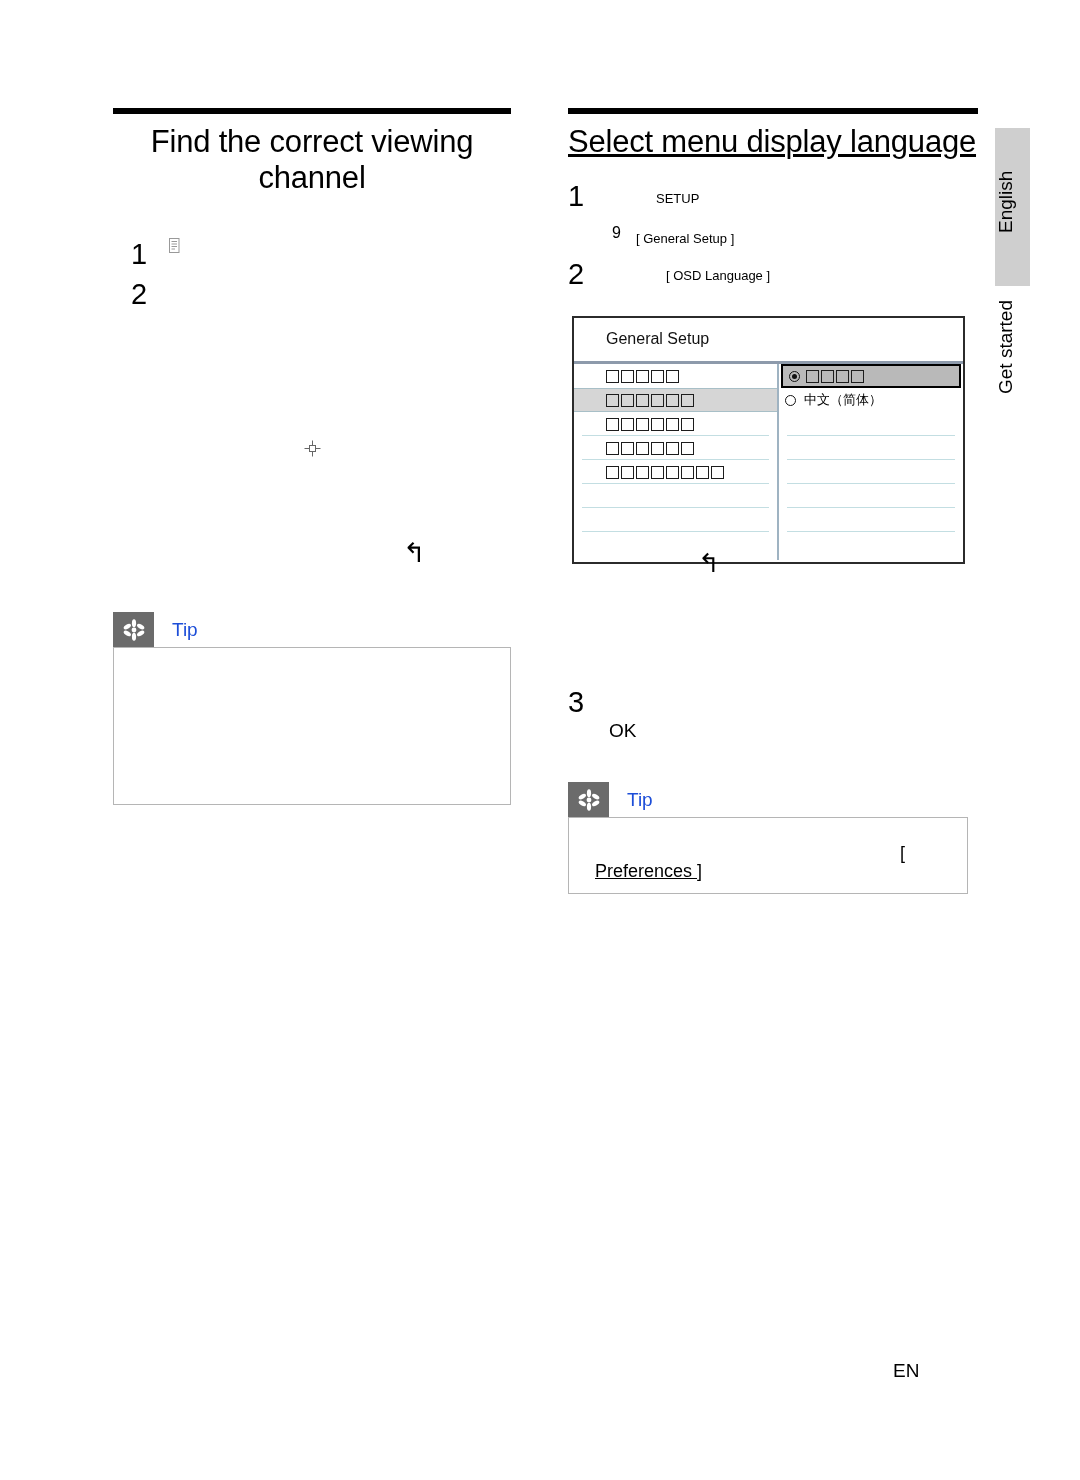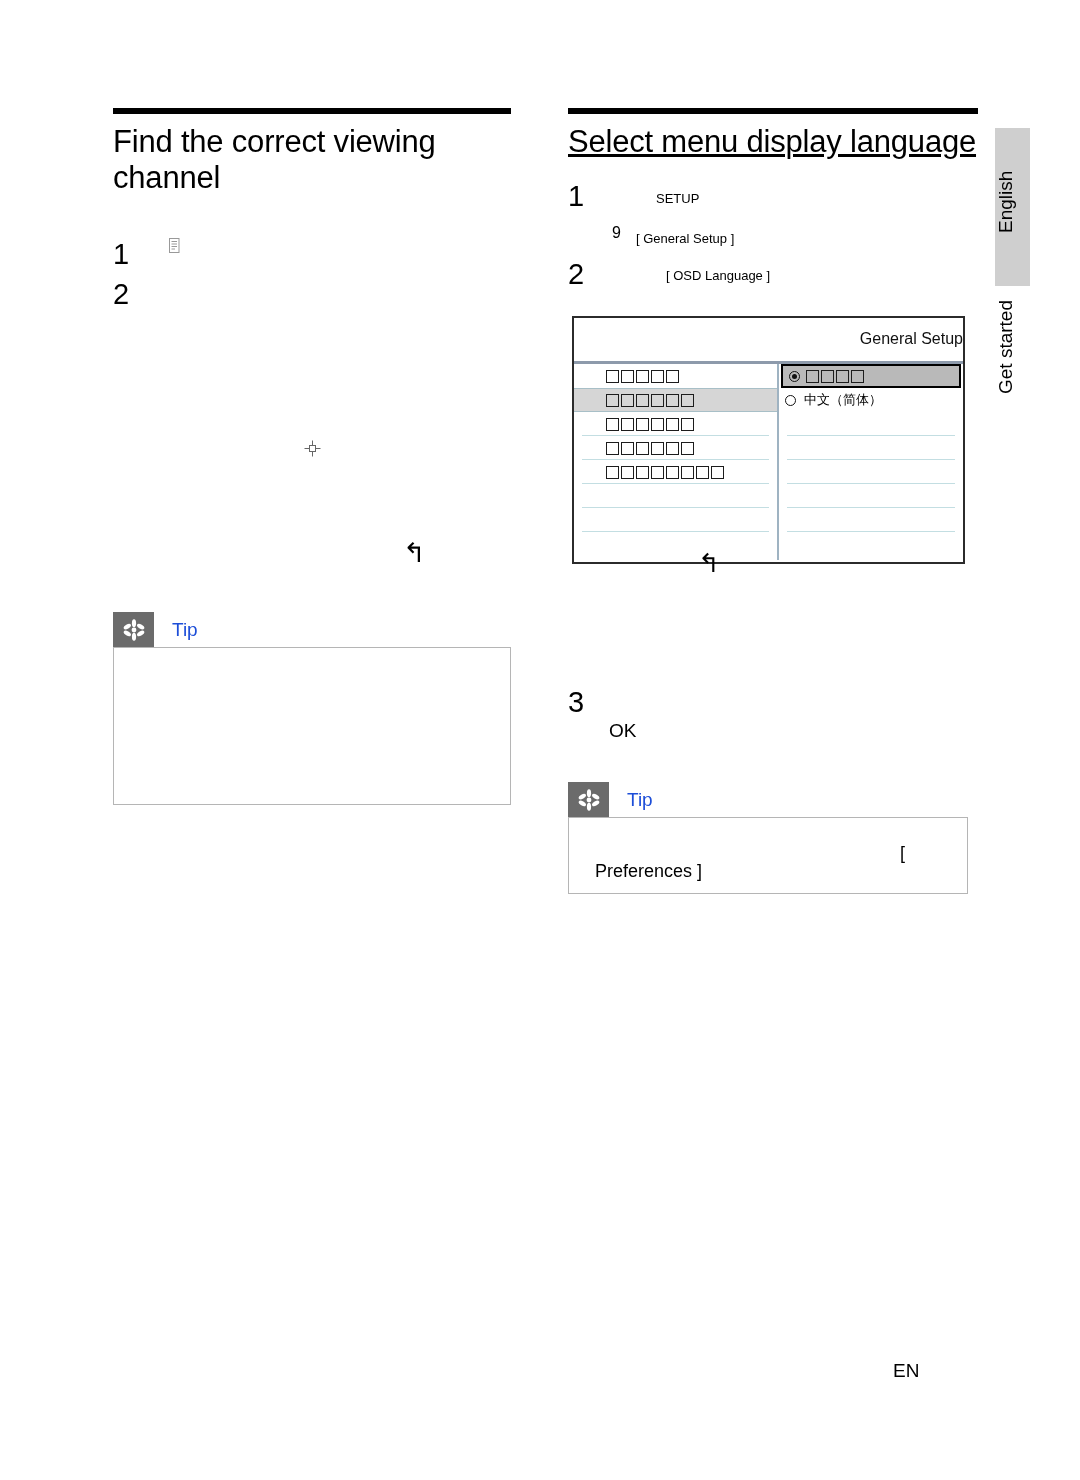--- a/index.html
+++ b/index.html
@@ -20,21 +20,21 @@
   .page {
     position: absolute;
     inset: 0;
   }
 
   
   .col {
     position: absolute;
     top: 108px;
   }
-  .col-left  { left: 113px; width: 398px; }
+  .col-left  { left: 113px; width: 398px; text-align: center; }
   .col-right { left: 568px; width: 410px; text-decoration: underline; }
 
   .rule {
     height: 6px;
     background: #000000;
     width: 100%;
     margin: 0 0 10px 0;
   }
   .col-right .rule { width: 410px; }
 
@@ -135,20 +135,21 @@
   .tip-left .tip-body  { height: 158px; }
   .tip-right { left: 568px; top: 782px; width: 400px; }
   .tip-right .tip-body { height: 77px; padding: 0; }
 
   .pref-text {
     position: absolute;
     left: 26px;
     bottom: 8px;
     font-size: 18px;
     white-space: nowrap;
+    text-decoration: underline;
   }
   .stray-bracket {
     position: absolute;
     right: 62px;
     top: 22px;
     font-size: 18px;
   }
 
   
   .step3 {
@@ -172,21 +173,20 @@
     width: 393px;
     height: 248px;
     border: 2px solid #2b2b2b;
     background: #ffffff;
     box-sizing: border-box;
   }
   .fig-title {
     font-size: 16px;
     padding: 12px 0 0 32px;
     color: #111;
-    text-align: right;
   }
   .fig-divider {
     height: 3px;
     background: #8d9aab;
     margin-top: 13px;
   }
   .fig-panes {
     display: flex;
     height: calc(100% - 48px);
   }

